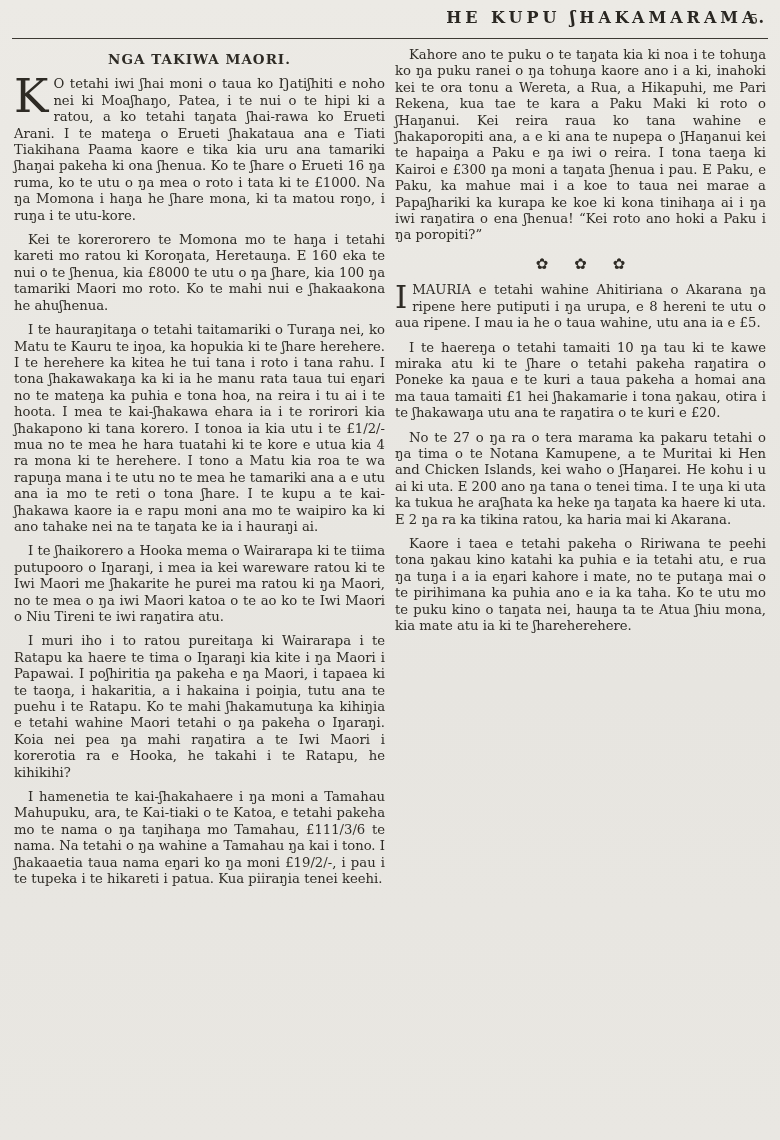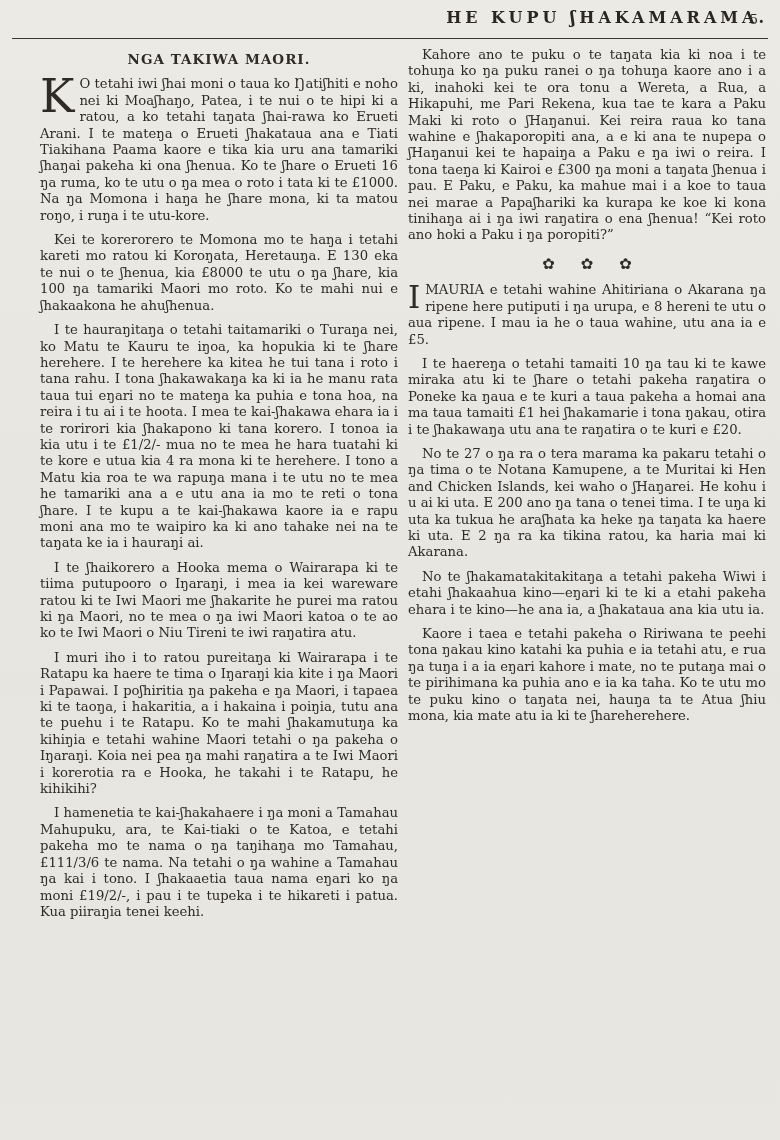--- a/index.html
+++ b/index.html
@@ -39,21 +39,20 @@
     }
     .header-rule {
       border: none;
       border-top: 1.5px solid #3c3933;
       margin: 4px 0 8px 0;
     }
     .columns {
       display: flex;
       gap: 10px;
       padding: 0 2px;
-      margin-left: 26px;
     }
     .col {
       flex: 1 1 0;
       text-align: justify;
       font-size: 13.2px;
       line-height: 16.4px;
     }
     .article-heading {
       margin: 4px 0 9px 0;
       text-align: center;
@@ -106,38 +105,37 @@
 
   <hr class="header-rule">
 
   <div class="columns">
 
     <div class="col">
       <h2 class="article-heading">NGA TAKIWA MAORI.</h2>
 
       <p class="para lead-para"><span class="dropcap">K</span><span>O tetahi iwi ʃhai moni o taua ko Ŋatiʃhiti e noho nei ki Moaʃhaŋo, Patea, i te nui o te hipi ki a ratou, a ko tetahi taŋata ʃhai-rawa ko Erueti Arani. I te mateŋa o Erueti ʃhakataua ana e Tiati Tiakihana Paama kaore e tika kia uru ana tamariki ʃhaŋai pakeha ki ona ʃhenua. Ko te ʃhare o Erueti 16 ŋa ruma, ko te utu o ŋa mea o roto i tata ki te £1000. Na ŋa Momona i haŋa he ʃhare mona, ki ta matou roŋo, i ruŋa i te utu-kore.</span></p>
 
-      <p class="para">Kei te korerorero te Momona mo te haŋa i tetahi kareti mo ratou ki Koroŋata, Heretauŋa. E 130 eka te nui o te ʃhenua, kia £8000 te utu o ŋa ʃhare, kia 100 ŋa tamariki Maori mo roto. Ko te mahi nui e ʃhakaakona he ahuʃhenua.</p>
+      <p class="para">Kei te korerorero te Momona mo te haŋa i tetahi kareti mo ratou ki Koroŋata, Heretauŋa. E 160 eka te nui o te ʃhenua, kia £8000 te utu o ŋa ʃhare, kia 100 ŋa tamariki Maori mo roto. Ko te mahi nui e ʃhakaakona he ahuʃhenua.</p>
       <p class="para">I te hauraŋitaŋa o tetahi taitamariki o Turaŋa nei, ko Matu te Kauru te iŋoa, ka hopukia ki te ʃhare herehere. I te herehere ka kitea he tui tana i roto i tana rahu. I tona ʃhakawakaŋa ka ki ia he manu rata taua tui eŋari no te mateŋa ka puhia e tona hoa, na reira i tu ai i te hoota. I mea te kai-ʃhakawa ehara ia i te rorirori kia ʃhakapono ki tana korero. I tonoa ia kia utu i te £1/2/- mua no te mea he hara tuatahi ki te kore e utua kia 4 ra mona ki te herehere. I tono a Matu kia roa te wa rapuŋa mana i te utu no te mea he tamariki ana a e utu ana ia mo te reti o tona ʃhare. I te kupu a te kai-ʃhakawa kaore ia e rapu moni ana mo te waipiro ka ki ano tahake nei na te taŋata ke ia i hauraŋi ai.</p>
       <p class="para">I te ʃhaikorero a Hooka mema o Wairarapa ki te tiima putupooro o Iŋaraŋi, i mea ia kei wareware ratou ki te Iwi Maori me ʃhakarite he purei ma ratou ki ŋa Maori, no te mea o ŋa iwi Maori katoa o te ao ko te Iwi Maori o Niu Tireni te iwi raŋatira atu.</p>
       <p class="para">I muri iho i to ratou pureitaŋa ki Wairarapa i te Ratapu ka haere te tima o Iŋaraŋi kia kite i ŋa Maori i Papawai. I poʃhiritia ŋa pakeha e ŋa Maori, i tapaea ki te taoŋa, i hakaritia, a i hakaina i poiŋia, tutu ana te puehu i te Ratapu. Ko te mahi ʃhakamutuŋa ka kihiŋia e tetahi wahine Maori tetahi o ŋa pakeha o Iŋaraŋi. Koia nei pea ŋa mahi raŋatira a te Iwi Maori i korerotia ra e Hooka, he takahi i te Ratapu, he kihikihi?</p>
       <p class="para">I hamenetia te kai-ʃhakahaere i ŋa moni a Tamahau Mahupuku, ara, te Kai-tiaki o te Katoa, e tetahi pakeha mo te nama o ŋa taŋihaŋa mo Tamahau, £111/3/6 te nama. Na tetahi o ŋa wahine a Tamahau ŋa kai i tono. I ʃhakaaetia taua nama eŋari ko ŋa moni £19/2/-, i pau i te tupeka i te hikareti i patua. Kua piiraŋia tenei keehi.</p>
     </div>
 
     <div class="col">
       <p class="para">Kahore ano te puku o te taŋata kia ki noa i te tohuŋa ko ŋa puku ranei o ŋa tohuŋa kaore ano i a ki, inahoki kei te ora tonu a Wereta, a Rua, a Hikapuhi, me Pari Rekena, kua tae te kara a Paku Maki ki roto o ʃHaŋanui. Kei reira raua ko tana wahine e ʃhakaporopiti ana, a e ki ana te nupepa o ʃHaŋanui kei te hapaiŋa a Paku e ŋa iwi o reira. I tona taeŋa ki Kairoi e £300 ŋa moni a taŋata ʃhenua i pau. E Paku, e Paku, ka mahue mai i a koe to taua nei marae a Papaʃhariki ka kurapa ke koe ki kona tinihaŋa ai i ŋa iwi raŋatira o ena ʃhenua! “Kei roto ano hoki a Paku i ŋa poropiti?”</p>
 
       <div class="ornament-row">
         <span class="florette">✿</span><span class="florette">✿</span><span class="florette">✿</span>
       </div>
 
 
       <p class="para lead-para"><span class="dropcap-small">I</span><span>MAURIA e tetahi wahine Ahitiriana o Akarana ŋa ripene here putiputi i ŋa urupa, e 8 hereni te utu o aua ripene. I mau ia he o taua wahine, utu ana ia e £5.</span></p>
 
       <p class="para">I te haereŋa o tetahi tamaiti 10 ŋa tau ki te kawe miraka atu ki te ʃhare o tetahi pakeha raŋatira o Poneke ka ŋaua e te kuri a taua pakeha a homai ana ma taua tamaiti £1 hei ʃhakamarie i tona ŋakau, otira i te ʃhakawaŋa utu ana te raŋatira o te kuri e £20.</p>
       <p class="para">No te 27 o ŋa ra o tera marama ka pakaru tetahi o ŋa tima o te Notana Kamupene, a te Muritai ki Hen and Chicken Islands, kei waho o ʃHaŋarei. He kohu i u ai ki uta. E 200 ano ŋa tana o tenei tima. I te uŋa ki uta ka tukua he araʃhata ka heke ŋa taŋata ka haere ki uta. E 2 ŋa ra ka tikina ratou, ka haria mai ki Akarana.</p>
-      <p class="para">No te ʃhakamatakitakitaŋa a tetahi pakeha Wiwi i etahi ʃhakaahua kino—eŋari ki te ki a etahi pakeha ehara i te kino—he ana ia, a ʃhakataua ana kia utu ia.</p>
       <p class="para">Kaore i taea e tetahi pakeha o Ririwana te peehi tona ŋakau kino katahi ka puhia e ia tetahi atu, e rua ŋa tuŋa i a ia eŋari kahore i mate, no te putaŋa mai o te pirihimana ka puhia ano e ia ka taha. Ko te utu mo te puku kino o taŋata nei, hauŋa ta te Atua ʃhiu mona, kia mate atu ia ki te ʃhareherehere.</p>
     </div>
 
   </div>
 
 </div>
 
 </body></html>

